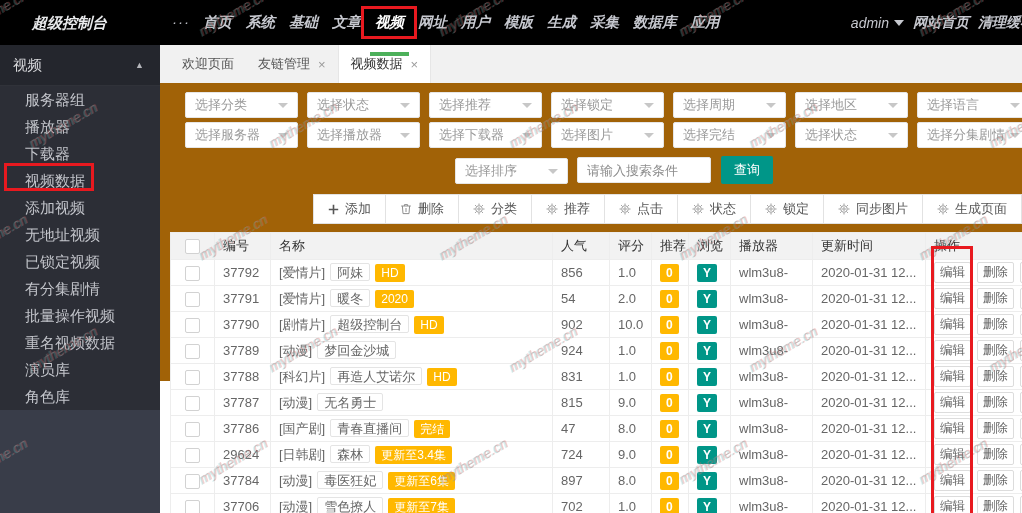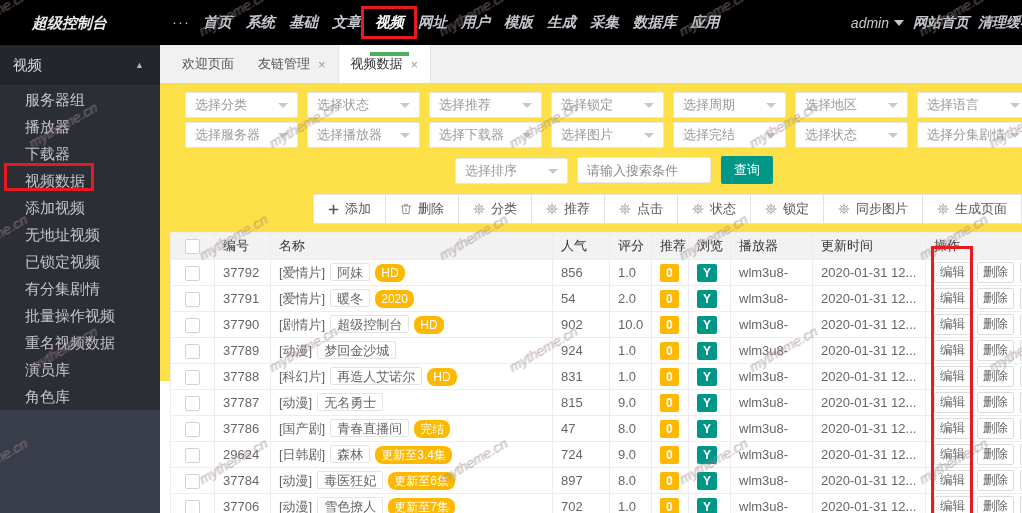--- a/index.html
+++ b/index.html
@@ -20,21 +20,21 @@
   .caret-down { width:0; height:0; border-left:5px solid transparent; border-right:5px solid transparent; border-top:6px solid #c6c8cf; display:inline-block; }
 
   
   .sidebar { position:absolute; left:0; top:45px; width:160px; height:468px; background:#393d49; z-index:2; }
   .side-header { height:41px; line-height:41px; padding:0 13px; background:#24262d; color:#d8d9dc; font-size:14.5px; position:relative; border-bottom:1px solid rgba(255,255,255,.06); cursor:pointer; }
   .side-header .collapse { position:absolute; right:16px; top:0; font-size:9px; color:#b5b6bb; }
   .side-menu { list-style:none; background:#2c2e36; }
   .side-menu li { height:27px; line-height:27px; padding-left:25px; font-size:15px; color:#c3c5cb; cursor:pointer; white-space:nowrap; }
 
   
-  .main { position:absolute; left:160px; top:45px; width:862px; height:336px; background:#fde047; }
+  .main { position:absolute; left:160px; top:45px; width:862px; height:336px; background:#a16207; }
   .tabbar { height:38px; background:#f1f1f1; display:flex; padding-left:10px; }
   .tab { display:flex; align-items:center; gap:8px; padding:0 12px; font-size:13px; color:#555; cursor:pointer; white-space:nowrap; }
   .tab.active { background:#fff; border-left:1px solid #e6e6e6; border-right:1px solid #e6e6e6; color:#333; }
   .tab .close-x { color:#9b9b9b; font-size:13px; }
 
   .content { padding:6px 0 0 10px; }
   .filter-row { margin-left:15px; display:flex; }
   .sel { width:113px; height:26px; margin:3px 9px 1px 0; border:1px solid #e6e6e6; border-radius:2px; background:#fff; color:#999; font-size:13px; display:flex; align-items:center; justify-content:space-between; padding:0 9px; cursor:pointer; flex:none; }
   .sel .arr { width:0; height:0; border-left:5px solid transparent; border-right:5px solid transparent; border-top:5px solid #c7c7c7; }
   .filter-row3 { margin:6px 0 0 285px; display:flex; align-items:center; }
@@ -48,21 +48,21 @@
   .tbtn .ic { display:flex; align-items:center; }
 
   
   table.grid { margin-top:8px; border-collapse:collapse; table-layout:fixed; width:915px; }
   .grid th, .grid td { border:1px solid #ededed; font-weight:normal; text-align:left; padding:0 8px; white-space:nowrap; overflow:hidden; }
   .grid th { background:#f2f2f2; height:27px; color:#333; font-size:13px; }
   .grid td { height:26px; color:#666; font-size:13px; background:#fff; }
   .cb-cell { text-align:center !important; }
   input[type=checkbox] { appearance:none; -webkit-appearance:none; width:15px; height:15px; border:1px solid #d2d2d2; border-radius:2px; background:#fff; vertical-align:middle; cursor:pointer; }
   .title-box { display:inline-block; border:1px solid #e4e4e4; border-radius:2px; padding:0 6px; margin:0 5px; height:18px; line-height:18px; background:#fff; }
-  .vbadge { display:inline-block; background:#ffb800; color:#fff; border-radius:8px; padding:0 6px; height:18px; line-height:18px; font-size:12px; }
+  .vbadge { display:inline-block; background:#ffb800; color:#fff; border-radius:2px; padding:0 6px; height:18px; line-height:18px; font-size:12px; }
   .pill { display:inline-block; color:#fff; border-radius:2px; padding:0 6px; height:18px; line-height:18px; font-size:12px; font-weight:bold; }
   .pill-rec { background:#ffb800; }
   .pill-view { background:#009688; }
   .t-red { color:#ff1a1a; }
   .op-btn { display:inline-block; border:1px solid #dcdcdc; border-radius:2px; background:#fff; color:#666; font-size:12.5px; padding:2px 5px; margin-right:6px; cursor:pointer; line-height:15px; }
 
   
   .wm-layer { position:absolute; inset:0; z-index:8; pointer-events:none; overflow:hidden; }
   .wm { position:absolute; font-size:14px; font-style:italic; color:rgba(145,145,145,.30); transform:rotate(-30deg); text-shadow:1px 0 rgba(225,95,95,.28), -1px 0 rgba(90,195,195,.22); white-space:nowrap; }
   .anno { position:absolute; border:3px solid #e8191f; z-index:10; pointer-events:none; }

